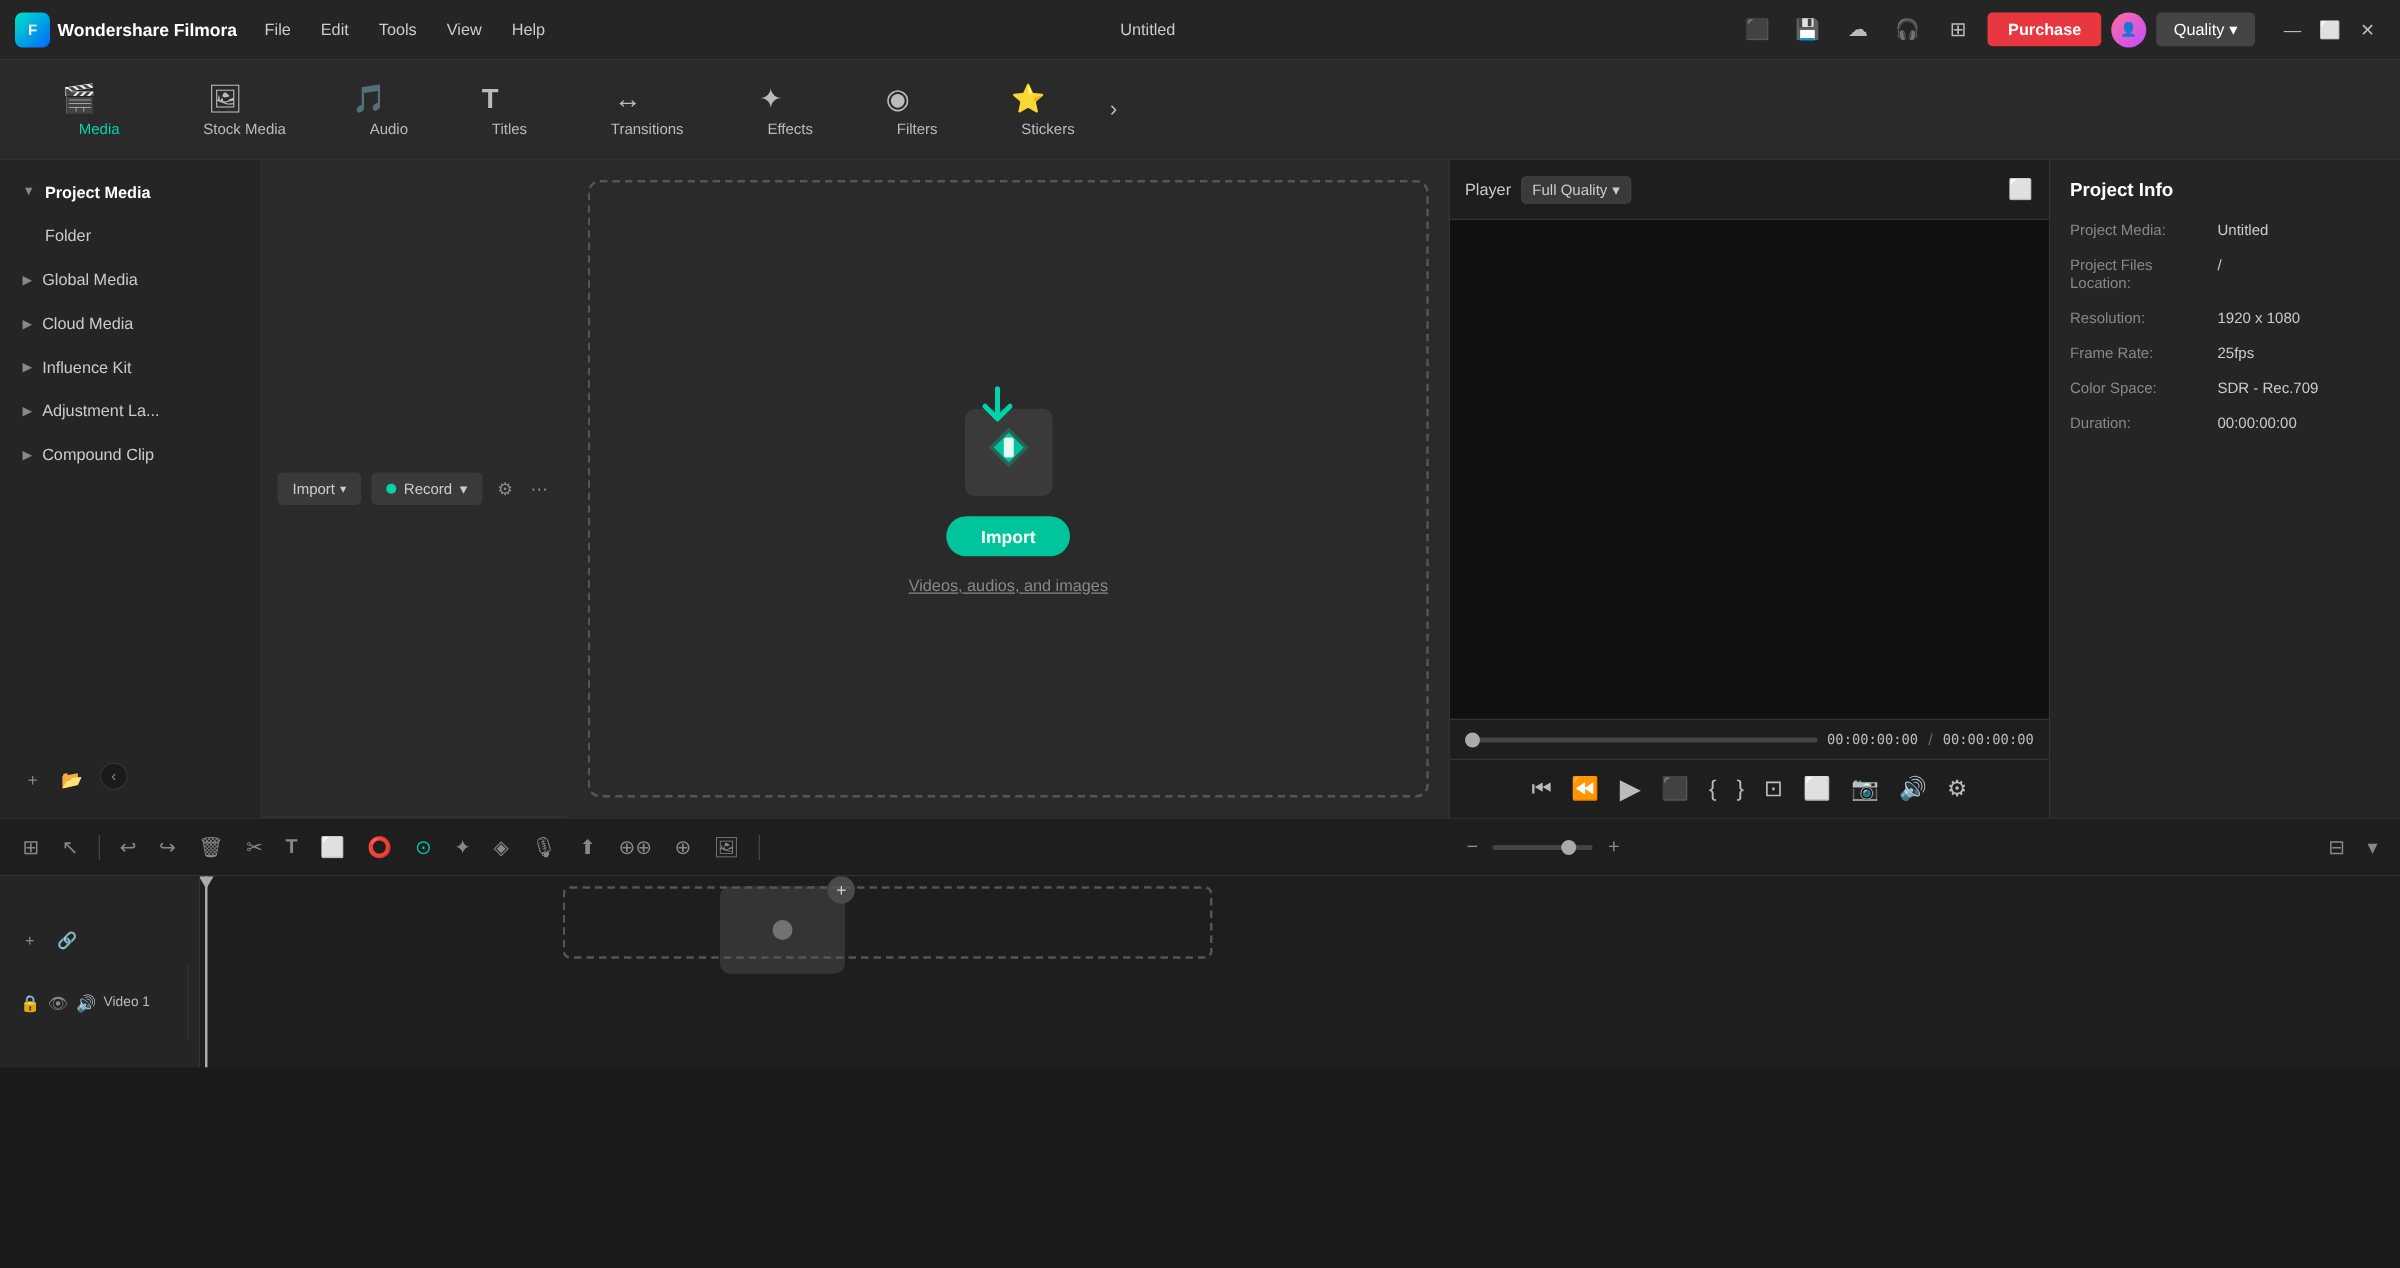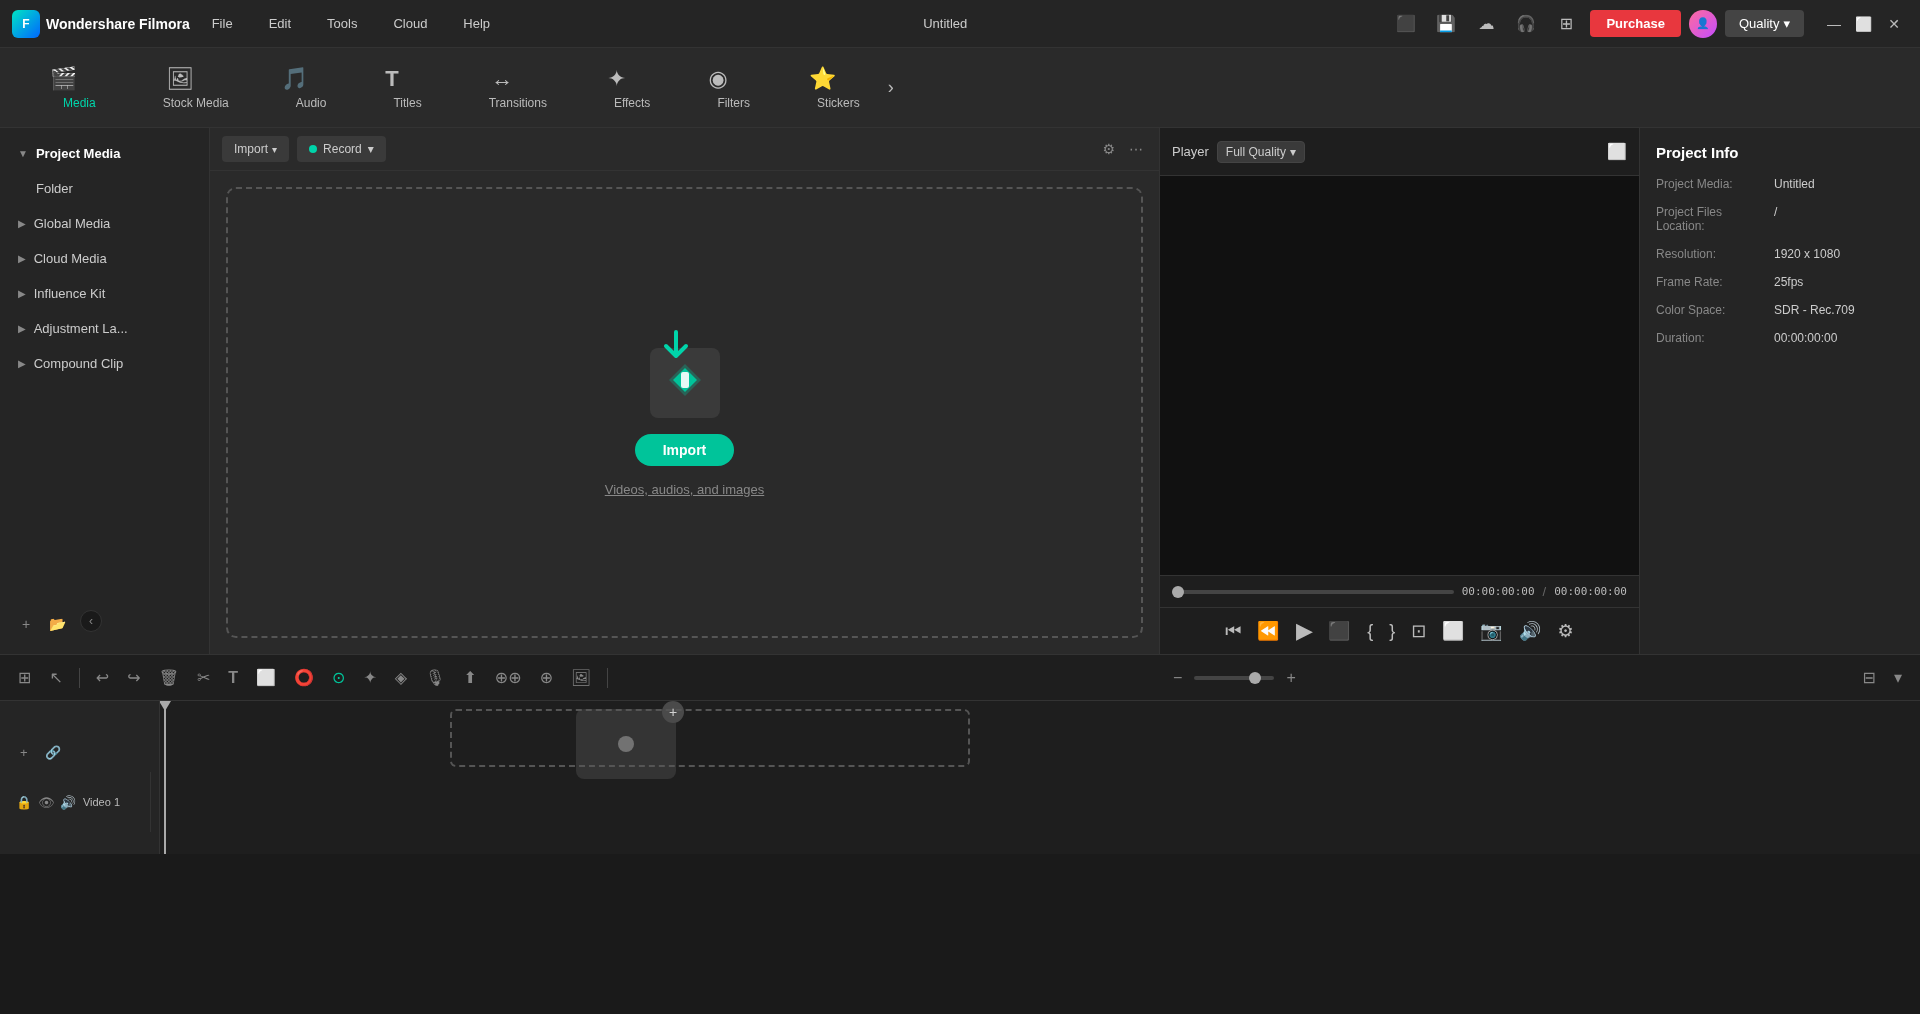--- a/index.html
+++ b/index.html
@@ -6,21 +6,21 @@
     body { background: #1a1a1a; color: #ccc; font-family: 'Segoe UI', Arial, sans-serif; font-size: 13px; overflow: hidden; width: 1920px; height: 1014px; }
 
     
     #titlebar {
       display: flex; align-items: center; height: 48px;
       background: #252525; padding: 0 12px; gap: 12px;
       border-bottom: 1px solid #333;
     }
     #titlebar .logo { display: flex; align-items: center; gap: 6px; color: #fff; font-size: 14px; font-weight: 600; min-width: 160px; }
     #titlebar .logo-icon { width: 28px; height: 28px; background: linear-gradient(135deg, #00e5c4, #0066ff); border-radius: 6px; display: flex; align-items: center; justify-content: center; color: #fff; font-weight: bold; font-size: 12px; }
-    #titlebar .menu-items { display: flex; gap: 16px; }
+    #titlebar .menu-items { display: flex; gap: 4px; }
     #titlebar .menu-item { padding: 4px 10px; color: #ccc; cursor: pointer; border-radius: 4px; }
     #titlebar .center-title { flex: 1; text-align: center; color: #ccc; font-size: 13px; }
     #titlebar .right-controls { display: flex; align-items: center; gap: 8px; margin-left: auto; }
     #titlebar .icon-btn { width: 32px; height: 32px; display: flex; align-items: center; justify-content: center; cursor: pointer; color: #bbb; border-radius: 4px; font-size: 16px; }
     #titlebar .purchase-btn { background: #e8373e; color: #fff; border: none; padding: 6px 16px; border-radius: 4px; cursor: pointer; font-size: 13px; font-weight: 600; }
     #titlebar .avatar { width: 28px; height: 28px; border-radius: 50%; background: linear-gradient(135deg, #ff6b9d, #c44dff); display: flex; align-items: center; justify-content: center; color: #fff; font-size: 11px; }
     #titlebar .export-btn { background: #444; color: #fff; border: none; padding: 6px 14px; border-radius: 4px; cursor: pointer; font-size: 13px; display: flex; align-items: center; gap: 4px; }
     #titlebar .win-controls { display: flex; gap: 2px; margin-left: 8px; }
     #titlebar .win-btn { width: 28px; height: 28px; display: flex; align-items: center; justify-content: center; cursor: pointer; color: #bbb; border-radius: 4px; font-size: 14px; }
 
@@ -48,21 +48,21 @@
       padding: 10px 14px; cursor: pointer; color: #ccc; border-radius: 4px; margin: 0 4px;
     }
     .sidebar-item.active { color: #fff; font-weight: 600; }
     .sidebar-item .arrow { font-size: 10px; color: #888; }
     .sidebar-footer { display: flex; gap: 4px; padding: 8px 12px; margin-top: auto; }
     .sidebar-footer-btn { width: 28px; height: 28px; display: flex; align-items: center; justify-content: center; cursor: pointer; color: #888; border-radius: 4px; font-size: 14px; }
     .sidebar-collapse { background: #1a1a1a; border: 1px solid #333; border-radius: 50%; width: 22px; height: 22px; display: flex; align-items: center; justify-content: center; cursor: pointer; color: #888; font-size: 12px; margin-left: 4px; }
 
     
     #media-panel {
-      flex: 1; background: #2a2a2a; display: flex; flex-direction: column; border-right: 1px solid #333; justify-content: flex-end;
+      flex: 1; background: #2a2a2a; display: flex; border-right: 1px solid #333; justify-content: flex-end;
     }
     .media-toolbar {
       display: flex; align-items: center; gap: 8px; padding: 8px 12px; border-bottom: 1px solid #333;
     }
     .import-btn {
       display: flex; align-items: center; gap: 4px; background: #3a3a3a; color: #ccc;
       border: none; padding: 6px 12px; border-radius: 4px; cursor: pointer; font-size: 12px;
     }
     .import-btn .arrow { font-size: 10px; }
     .record-btn {
@@ -163,21 +163,21 @@
 
 <div id="titlebar">
   <div class="logo">
     <div class="logo-icon">F</div>
     <span>Wondershare Filmora</span>
   </div>
   <div class="menu-items">
     <span class="menu-item">File</span>
     <span class="menu-item">Edit</span>
     <span class="menu-item">Tools</span>
-    <span class="menu-item">Cloud</span>
+    <span class="menu-item">View</span>
     <span class="menu-item">Help</span>
   </div>
   <div class="center-title">Untitled</div>
   <div class="right-controls">
     <div class="icon-btn">⬛</div>
     <div class="icon-btn">💾</div>
     <div class="icon-btn">☁</div>
     <div class="icon-btn">🎧</div>
     <div class="icon-btn">⊞</div>
     <button class="purchase-btn">Purchase</button>

